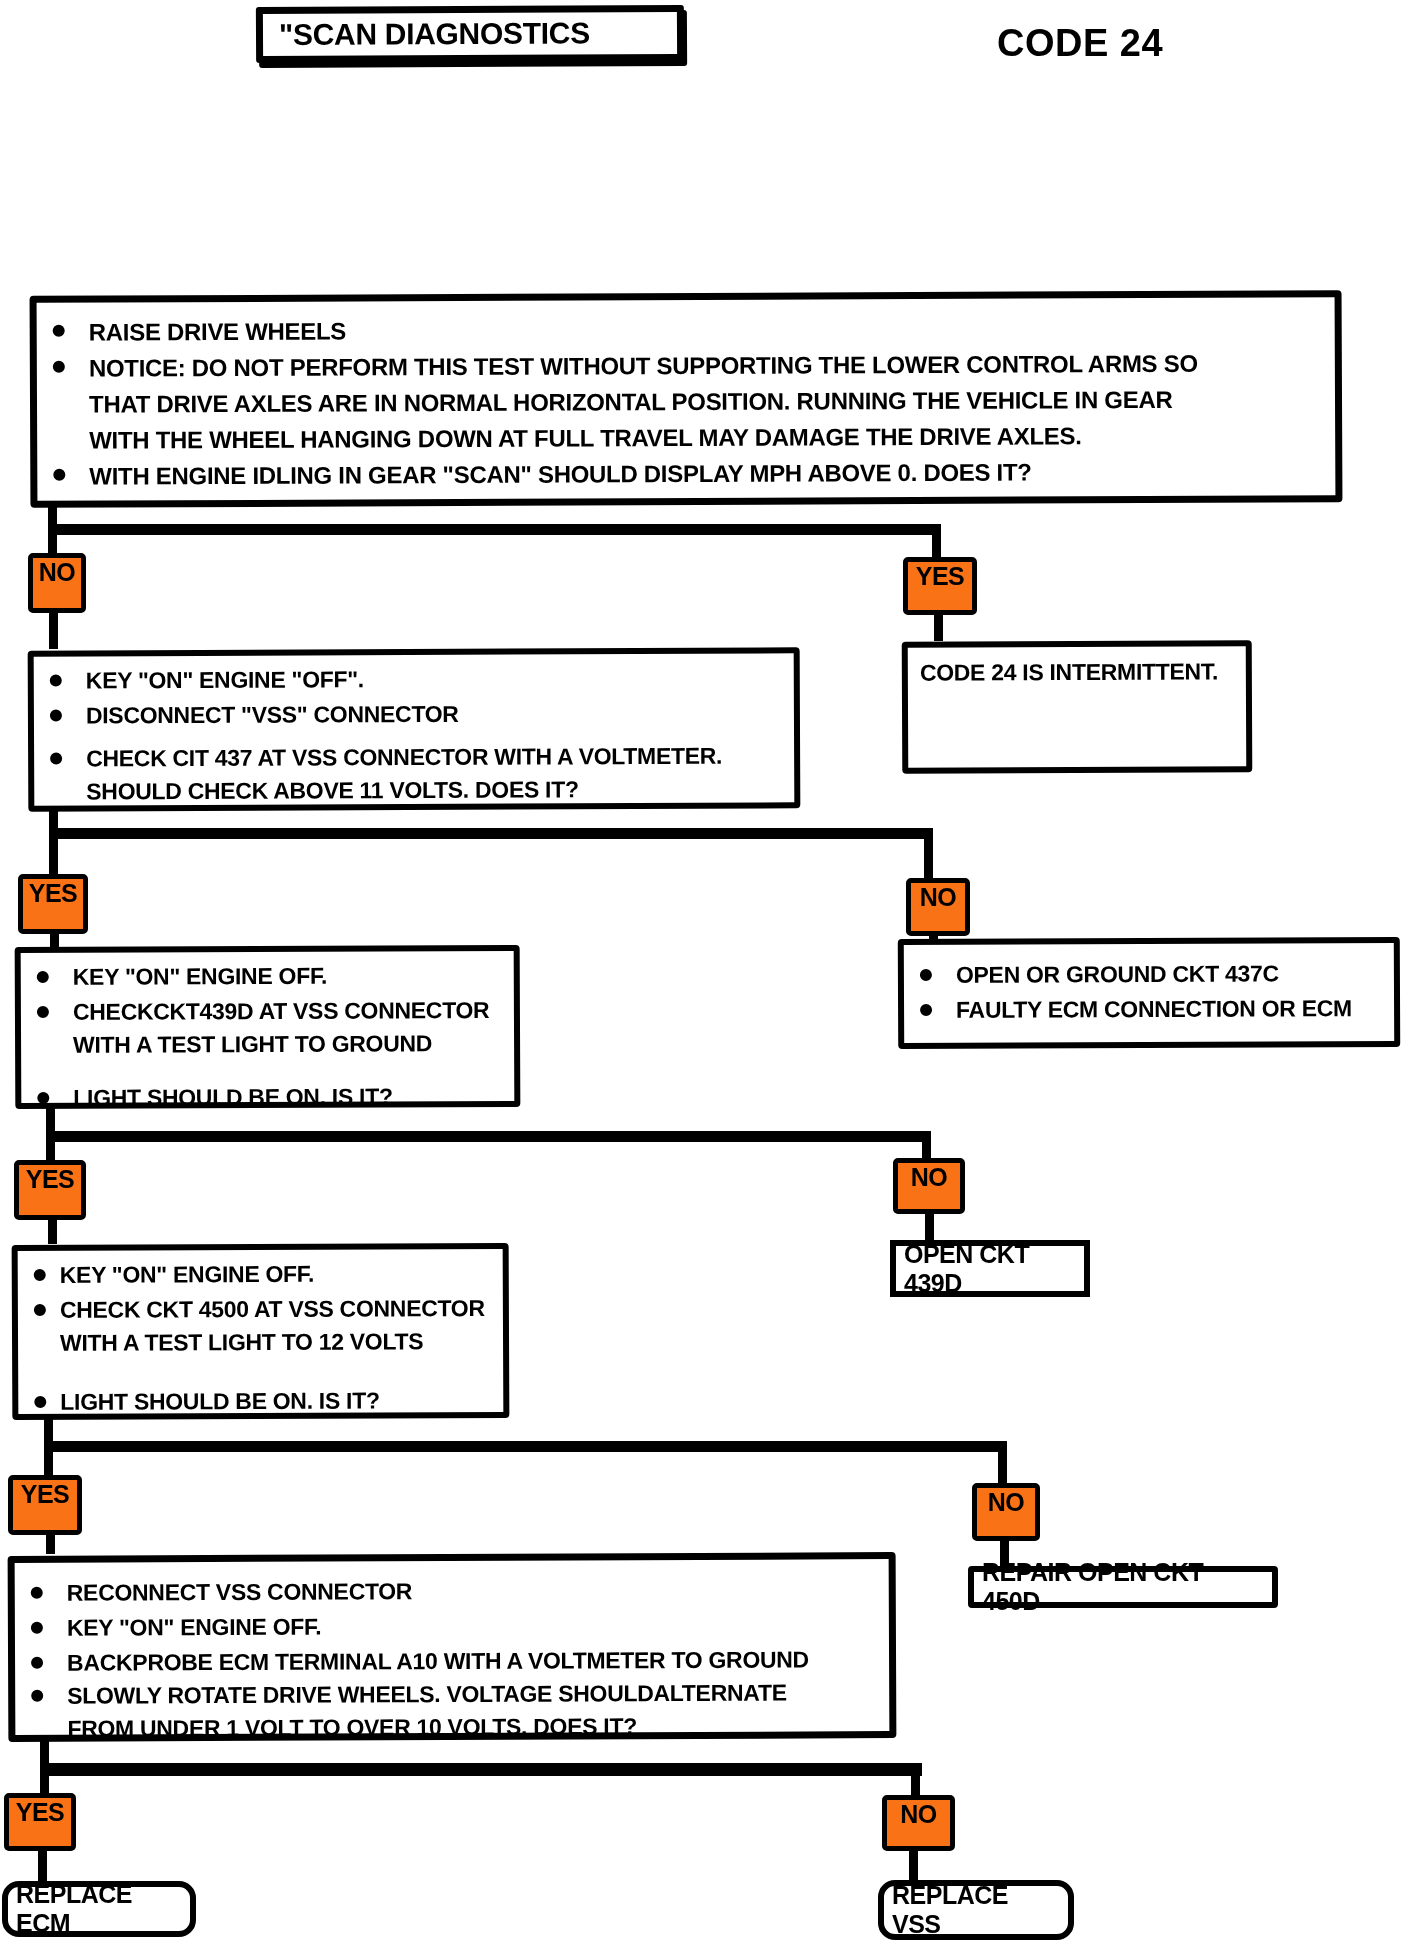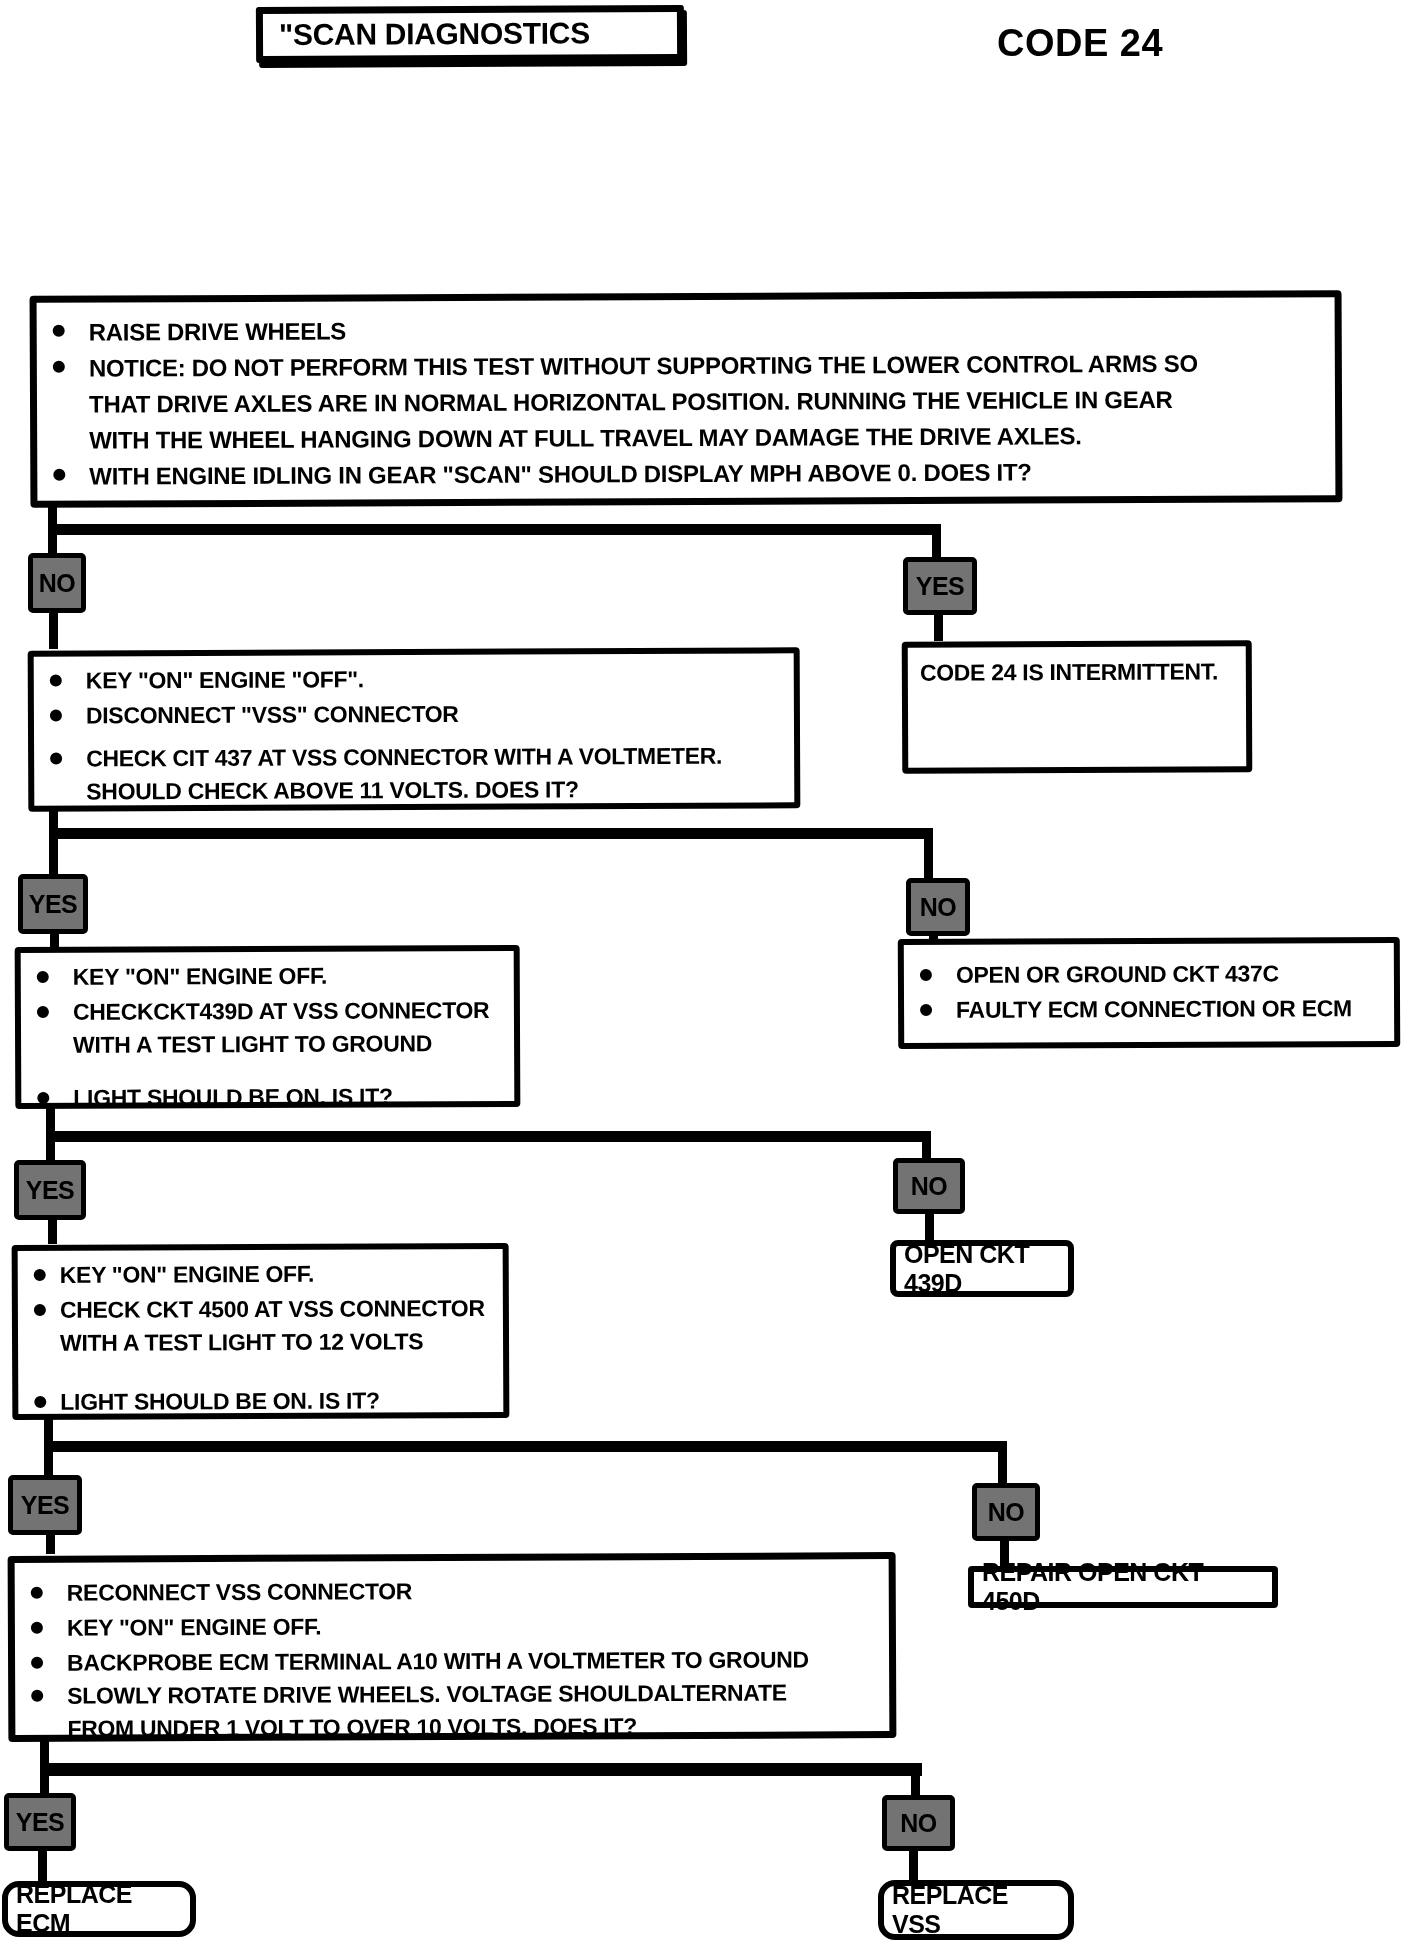--- a/index.html
+++ b/index.html
@@ -25,22 +25,22 @@
   .thick{border-width:7px;}
   .brow{display:flex;margin-bottom:6px;}
   .dot{flex:0 0 auto;width:12px;height:12px;border-radius:50%;background:#000;margin:10px 24px 0 4px;}
   .btext{white-space:pre-line;font-size:23px;line-height:33px;letter-spacing:-0.3px;}
   .bigLH .btext{font-size:24px;line-height:36px;}
   .gap{margin-top:20px;}
   .gap-sm{margin-top:10px;}
   .plain{font-size:23px;letter-spacing:-0.3px;padding-top:4px;}
   
   .label-box{
-    position:absolute;border:5px solid #000;border-radius:5px;background:#737373;
-    display:flex;align-items:center;justify-content:center;font-size:25px;
+    position:absolute;border:5px solid #000;border-radius:5px;background:#f97316;
+    display:flex;justify-content:center;font-size:25px;
     box-sizing:border-box;letter-spacing:-0.5px;
   }
   
   .endbox{
     position:absolute;border:6px solid #000;border-radius:17px;background:#fff;
     display:flex;align-items:center;padding:0 8px;box-sizing:border-box;
     font-size:25px;letter-spacing:-0.5px;
   }
   
   .vline,.hbar{position:absolute;background:#000;}
@@ -170,21 +170,21 @@
       <span class="dot" style="margin-right:14px;"></span>
       <span class="btext">CHECK CKT 4500 AT VSS CONNECTOR
 WITH A TEST LIGHT TO 12 VOLTS</span>
     </div>
     <div class="brow gap" style="margin-top:26px;">
       <span class="dot" style="margin-right:14px;"></span>
       <span class="btext">LIGHT SHOULD BE ON.  IS IT?</span>
     </div>
   </div>
 
-  <div class="endbox" style="left:890px;top:1240px;width:184px;height:57px;border-radius:8px;">
+  <div class="endbox" style="left:890px;top:1240px;width:200px;height:57px;border-radius:0;">
     <span>OPEN CKT 439D</span>
   </div>
 
   <div class="vline" style="left:44px;top:1419px;width:9px;height:56px;"></div>
   <div class="hbar" style="left:44px;top:1441px;width:963px;height:11px;"></div>
   <div class="vline" style="left:998px;top:1452px;width:9px;height:31px;"></div>
 
   <div class="label-box" style="left:8px;top:1475px;width:74px;height:60px;">
     <span>YES</span>
   </div>

